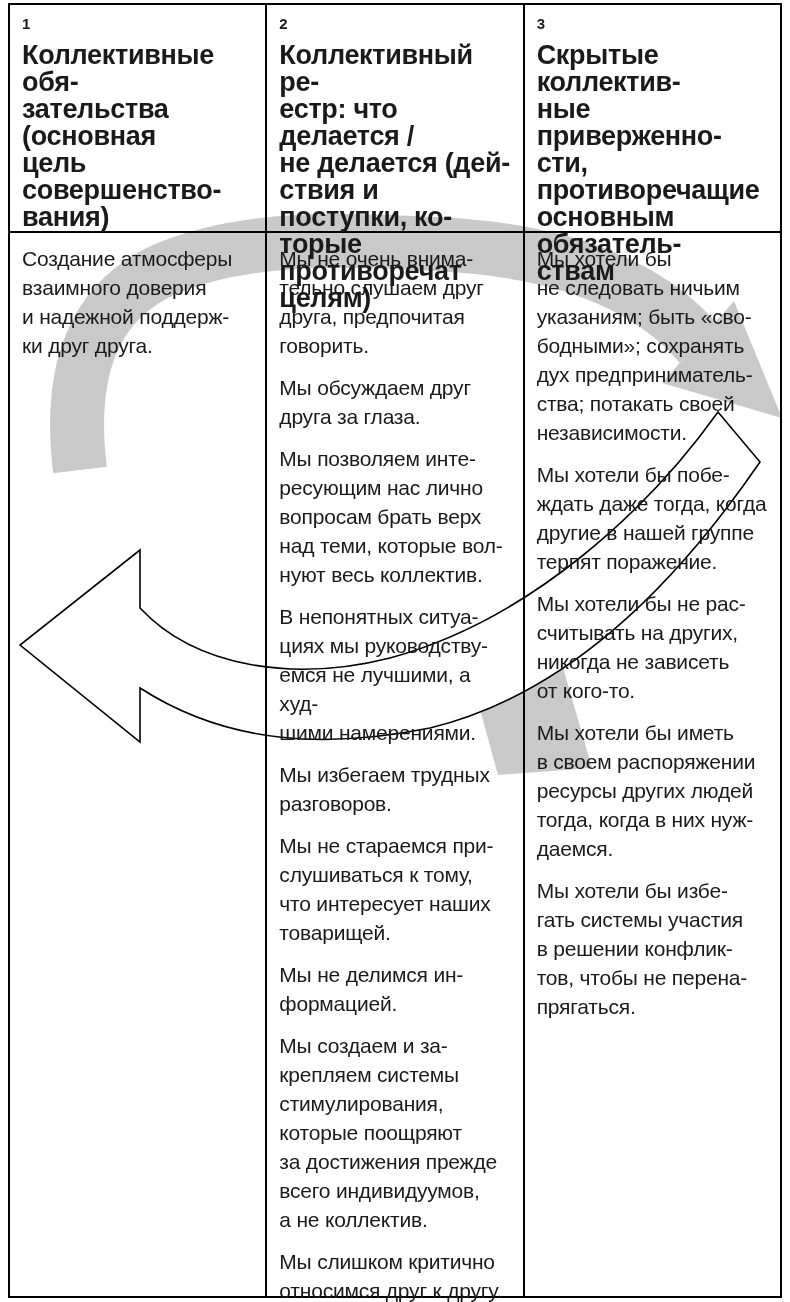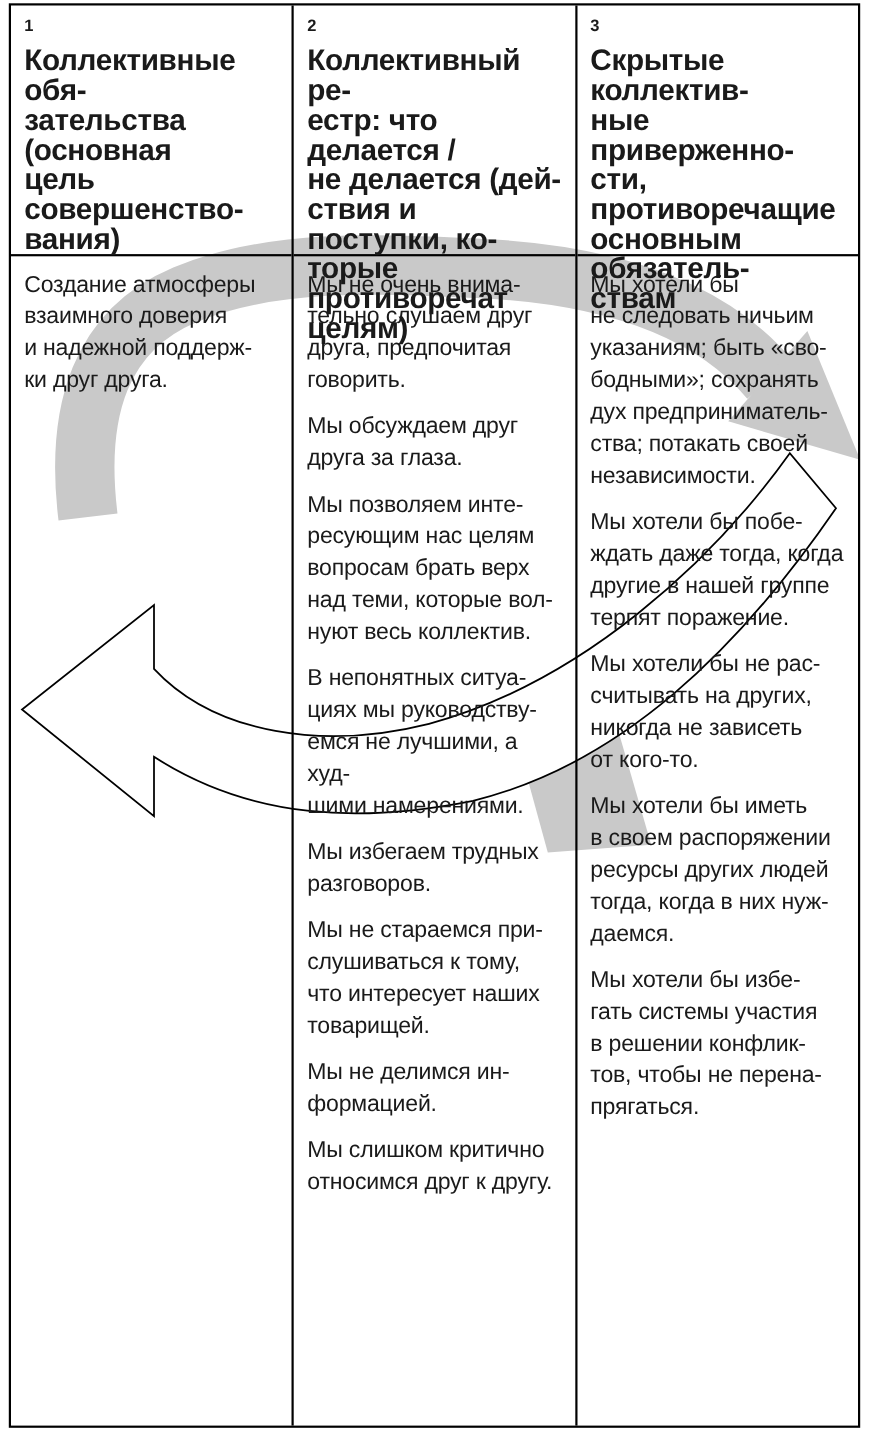--- a/index.html
+++ b/index.html
@@ -112,36 +112,43 @@
 целям)</div>
       </div>
       <div class="body">
         <p>Мы не очень внима-
 тельно слушаем друг
 друга, предпочитая
 говорить.</p>
         <p>Мы обсуждаем друг
 друга за глаза.</p>
         <p>Мы позволяем инте-
-ресующим нас целям
+ресующим нас лично
 вопросам брать верх
 над теми, которые вол-
 нуют весь коллектив.</p>
         <p>В непонятных ситуа-
 циях мы руководству-
 емся не лучшими, а худ-
 шими намерениями.</p>
         <p>Мы избегаем трудных
 разговоров.</p>
         <p>Мы не стараемся при-
 слушиваться к тому,
 что интересует наших
 товарищей.</p>
         <p>Мы не делимся ин-
 формацией.</p>
+        <p>Мы создаем и за-
+крепляем системы
+стимулирования,
+которые поощряют
+за достижения прежде
+всего индивидуумов,
+а не коллектив.</p>
         <p>Мы слишком критично
 относимся друг к другу.</p>
       </div>
     </div>
 
     <div class="col">
       <div class="head">
         <div class="num">3</div>
         <div class="title">Скрытые коллектив-
 ные приверженно-

